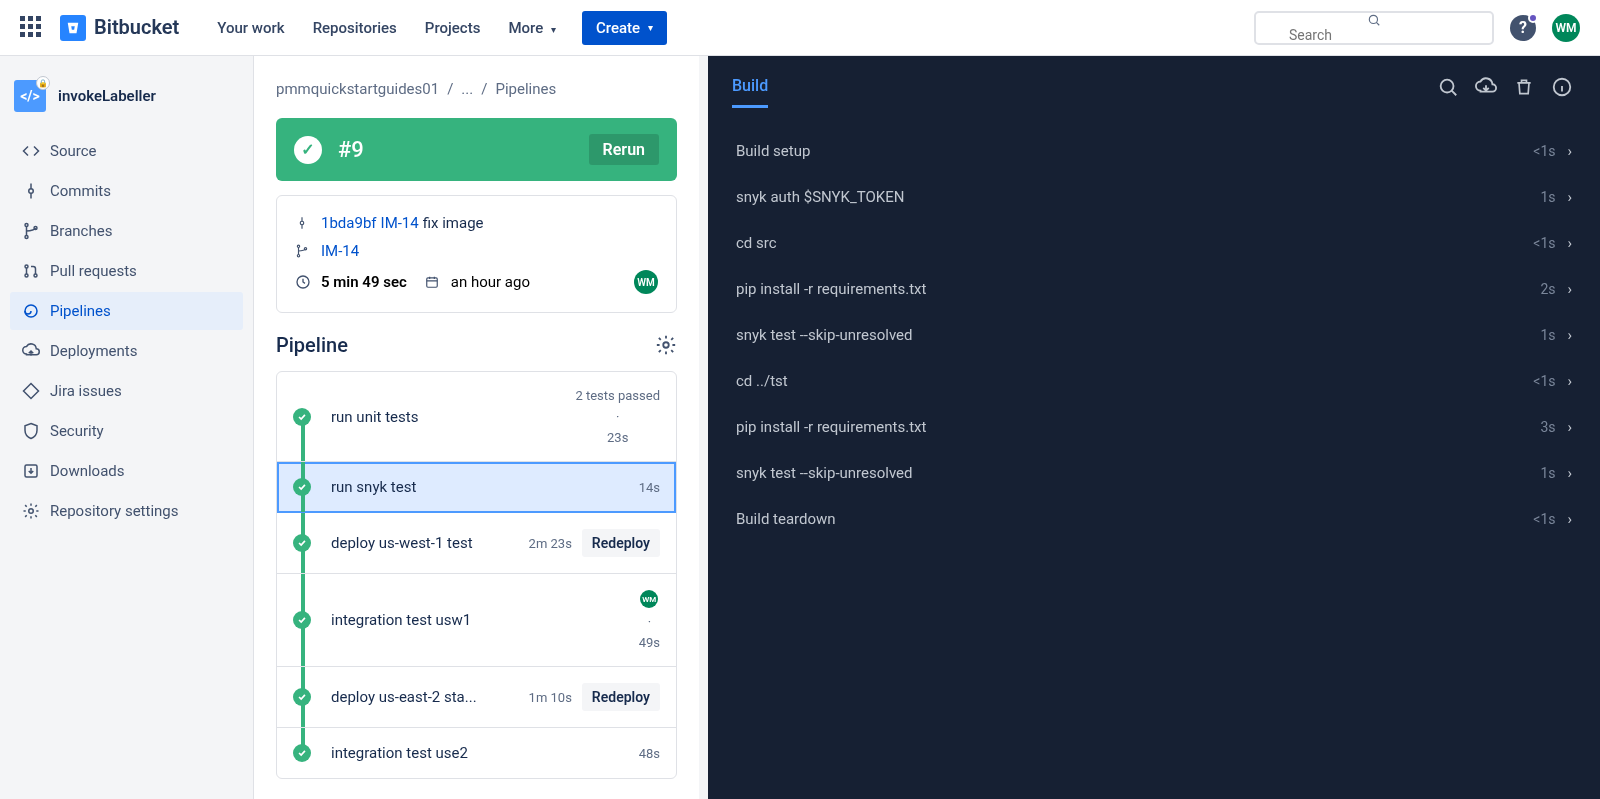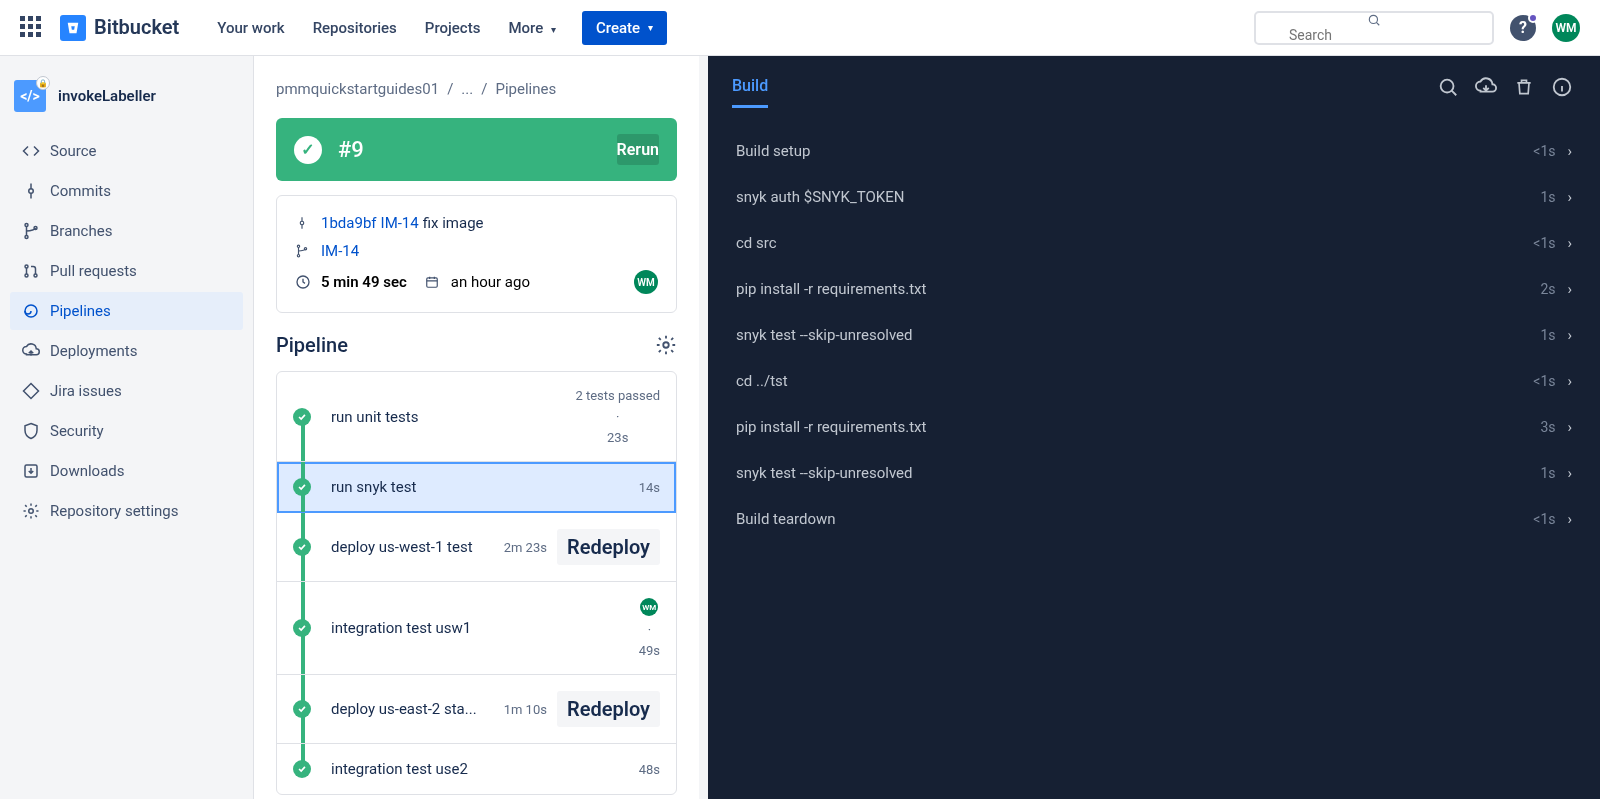--- a/index.html
+++ b/index.html
@@ -38,21 +38,21 @@
 
 
 .middle { width: 445px; background: #fff; overflow-y: auto; padding: 24px 22px 40px; }
 .breadcrumb { font-size: 15px; margin-bottom: 20px; }
 .breadcrumb a { color: #5e6c84; text-decoration: none; }
 .breadcrumb .sep { color: #5e6c84; padding: 0 8px; }
 
 .run-banner { background: #36b37e; border-radius: 6px; padding: 16px 18px; display: flex; align-items: center; color: #fff; margin-bottom: 14px; }
 .run-banner .check { width: 28px; height: 28px; background: #fff; border-radius: 50%; display: flex; align-items: center; justify-content: center; color: #36b37e; margin-right: 16px; flex-shrink: 0; font-weight: 700; }
 .run-banner h2 { font-size: 22px; font-weight: 500; flex: 1; }
-.rerun-btn { background: rgba(0,0,0,.15); color: #fff; padding: 6px 0; border-radius: 3px; cursor: pointer; font-weight: 600; }
+.rerun-btn { background: rgba(0,0,0,.15); color: #fff; padding: 6px 14px; border-radius: 3px; cursor: pointer; font-weight: 600; }
 
 .info-card { border: 1px solid #dfe1e6; border-radius: 6px; padding: 18px; margin-bottom: 20px; }
 .info-row { display: flex; align-items: center; margin-bottom: 10px; font-size: 15px; }
 .info-row:last-child { margin-bottom: 0; }
 .info-row .icon { width: 20px; margin-right: 6px; color: #42526e; display: flex; }
 .info-row a { color: #0052cc; text-decoration: none; }
 .info-row .muted { color: #172b4d; margin-left: 4px; }
 .info-row .avatar.sm { width: 24px; height: 24px; margin-left: auto; font-size: 10px; }
 
 .pipeline-head { display: flex; align-items: center; justify-content: space-between; margin-bottom: 14px; }
@@ -63,21 +63,21 @@
 .stage { display: flex; align-items: center; padding: 16px 16px; border-bottom: 1px solid #dfe1e6; position: relative; cursor: pointer; }
 .stage:last-child { border-bottom: none; }
 .stage.selected { background: #deebff; outline: 2px solid #4c9aff; outline-offset: -2px; z-index: 2; }
 .stage .node { width: 18px; height: 18px; background: #36b37e; border-radius: 50%; display: flex; align-items: center; justify-content: center; color: #fff; flex-shrink: 0; z-index: 3; }
 .stage .node svg { width: 10px; height: 10px; }
 .stage .line { position: absolute; left: 24px; top: 0; bottom: 0; width: 4px; background: #36b37e; z-index: 1; }
 .stage:first-child .line { top: 50%; }
 .stage:last-child .line { bottom: 50%; }
 .stage .name { margin-left: 20px; font-size: 15px; color: #172b4d; flex: 1; white-space: nowrap; overflow: hidden; text-overflow: ellipsis; }
 .stage .meta { font-size: 13px; color: #5e6c84; display: flex; align-items: center; gap: 6px; flex-direction: column; }
-.stage .redeploy { background: #f4f5f7; padding: 6px 10px; border-radius: 3px; font-size: 20px; color: #172b4d; font-weight: 600; margin-left: 10px; }
+.stage .redeploy { background: #f4f5f7; padding: 6px 10px; border-radius: 3px; font-size: 14px; color: #172b4d; font-weight: 600; margin-left: 10px; }
 .stage .avatar.xs { width: 18px; height: 18px; font-size: 8px; margin: 0; }
 
 
 .logpanel { flex: 1; background: #162033; color: #c1c7d0; display: flex; flex-direction: column; margin-left: 9px; }
 .logtop { display: flex; align-items: center; padding: 10px 24px 0; }
 .logtab { color: #4c9aff; font-size: 16px; padding: 10px 0; border-bottom: 3px solid #4c9aff; font-weight: 500; }
 .logtop .spacer { flex: 1; }
 .logtop .act { width: 28px; height: 28px; display: flex; align-items: center; justify-content: center; cursor: pointer; color: #c1c7d0; margin-left: 10px; }
 .loglines { padding: 20px 28px; font-family: ui-monospace, "SF Mono", Menlo, Consolas, monospace; font-size: 15px; }
 .logline { display: flex; align-items: center; padding: 14px 0; cursor: pointer; }

